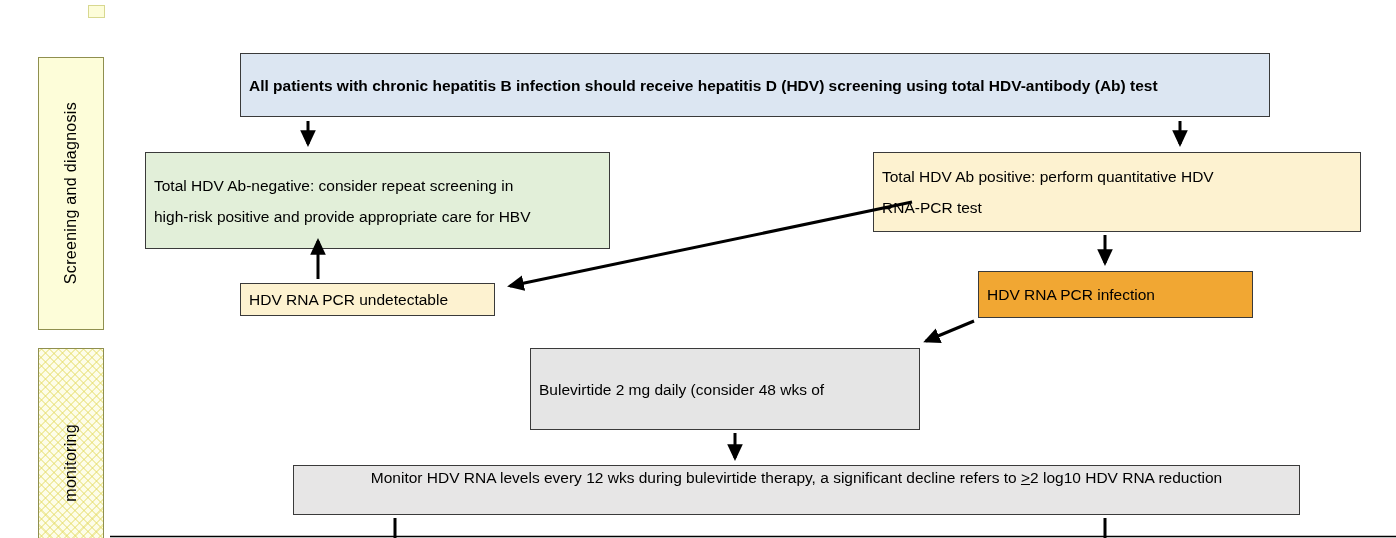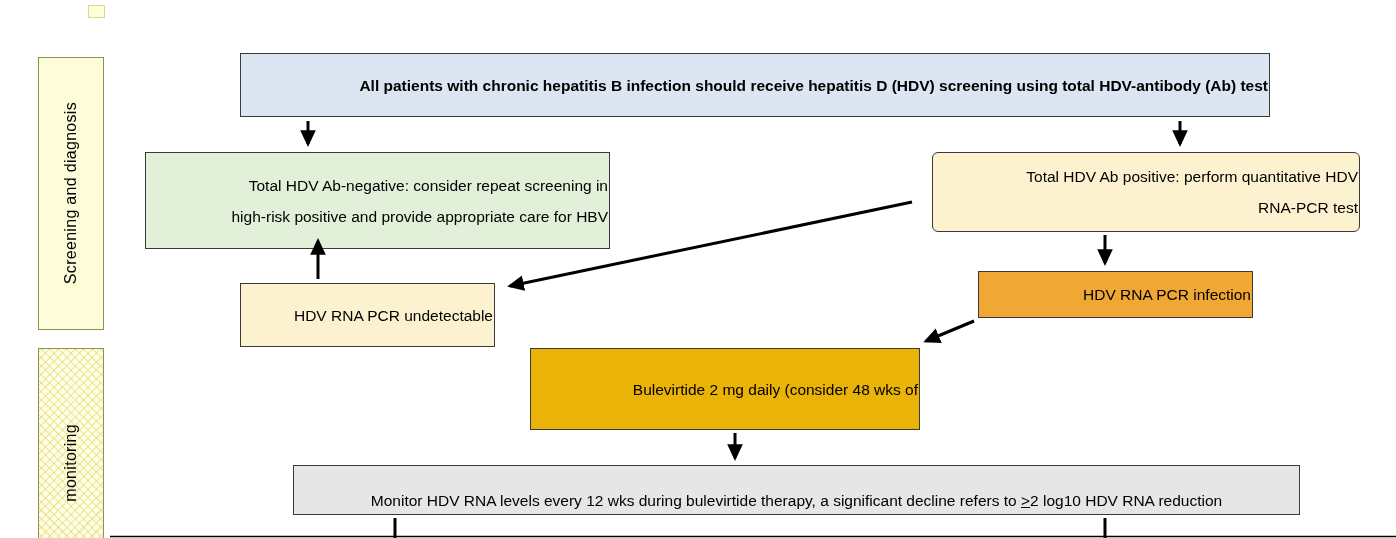--- a/index.html
+++ b/index.html
@@ -11,35 +11,35 @@
     width:1396px; height:538px;
     background:#ffffff;
     overflow:hidden;
   }
 
   
   .box {
     position:absolute;
     border:1.6px solid #3a3a3a;
     display:flex; flex-direction:column;
-    align-items:flex-end; justify-content:center;
+    align-items:flex-start; justify-content:center;
     text-align:center;
     font-size:15.5px;
     line-height:1.35;
     z-index:2;
-    padding:2px 1px;
+    padding:2px 8px;
   }
   .box .line { display:block; line-height:31px; }
 
   .screening-box   { left:240px; top:53px;  width:1030px; height:64px; background:#dce6f2; font-weight:bold; }
   .ab-negative-box { left:145px; top:152px; width:465px;  height:97px; background:#e2efd9; }
-  .ab-positive-box { left:932px; top:152px; width:428px;  height:80px; background:#fdf2d0;border-radius:6px; }
-  .undetectable-box{ left:240px; top:283px; width:255px;  height:64px; background:#fdf2d0; }
+  .ab-positive-box { left:873px; top:152px; width:488px;  height:80px; background:#fdf2d0; }
+  .undetectable-box{ left:240px; top:283px; width:255px;  height:33px; background:#fdf2d0; }
   .detectable-box  { left:978px; top:271px; width:275px;  height:47px; background:#f1a733; }
-  .treatment-box   { left:530px; top:348px; width:390px;  height:82px; background:#eab308; }
+  .treatment-box   { left:530px; top:348px; width:390px;  height:82px; background:#e5e5e5; }
   .monitor-box     { left:253px; top:465px; width:1007px; height:50px; background:#e7e6e6; flex-direction:row; flex-wrap:nowrap; white-space:pre;margin-left:40px; }
 
   .monitor-box .u { text-decoration:underline; }
 
   
   .side-label {
     position:absolute;
     left:38px; width:66px;
     border:1.5px solid #8f8f4f;
     background:#fdfdd9;

